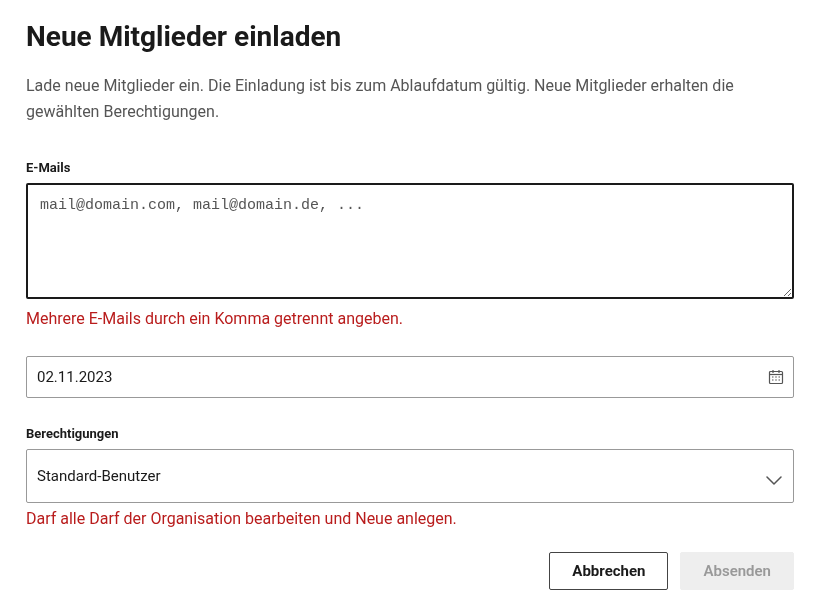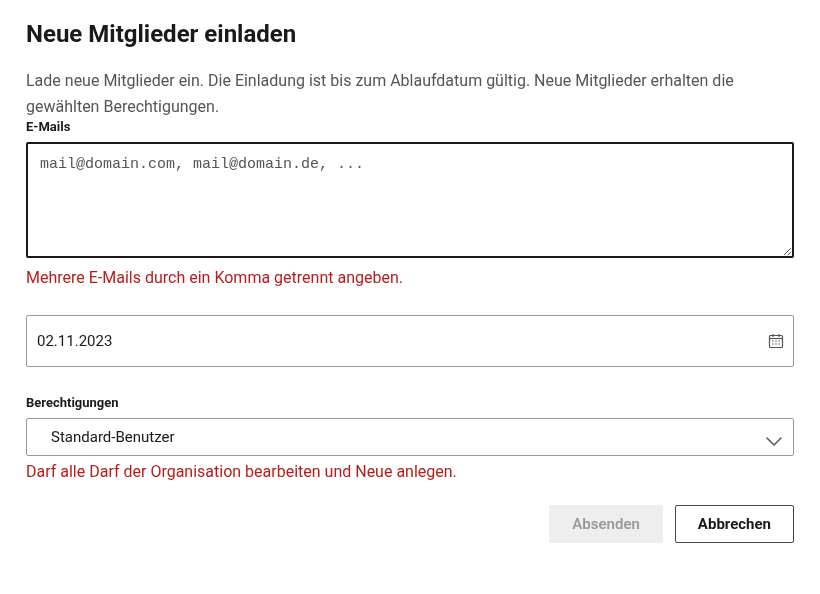--- a/index.html
+++ b/index.html
@@ -8,29 +8,30 @@
       padding: 0;
     }
     body {
       font-family: -apple-system, BlinkMacSystemFont, "Segoe UI", Roboto, Helvetica, Arial, sans-serif;
       color: #1a1a1a;
       background: #fff;
       padding: 20px 26px;
       width: 820px;
     }
     h1 {
-      font-size: 24px;
+      font-size: 28px;
       font-weight: 700;
       margin-bottom: 20px;
       color: #1a1a1a;
     }
     .description {
       font-size: 16px;
       color: #555;
       line-height: 1.6;
+      margin-bottom: 36px;
     }
     .field-group {
       margin-bottom: 28px;
     }
     .field-label {
       display: block;
       font-size: 13px;
       font-weight: 700;
       color: #1a1a1a;
       margin-bottom: 8px;
@@ -54,21 +55,21 @@
       font-size: 16px;
       color: #b91c1c;
       margin-top: 6px;
     }
     .date-wrapper {
       position: relative;
       width: 100%;
     }
     .date-input {
       width: 100%;
-      height: 52px;
+      height: 42px;
       padding: 8px 44px 8px 10px;
       font-size: 15px;
       font-family: inherit;
       border: 1px solid #999;
       border-radius: 2px;
       color: #1a1a1a;
       background: #fff;
     }
     .calendar-icon {
       position: absolute;
@@ -78,22 +79,22 @@
       width: 16px;
       height: 16px;
       pointer-events: none;
     }
     .select-wrapper {
       position: relative;
       width: 100%;
     }
     .select-input {
       width: 100%;
-      height: 38px;
-      padding: 8px 44px 8px 24px;
+      height: 54px;
+      padding: 8px 44px 8px 10px;
       font-size: 15px;
       font-family: inherit;
       border: 1px solid #999;
       border-radius: 2px;
       color: #1a1a1a;
       background: #fff;
       appearance: none;
       -webkit-appearance: none;
       cursor: pointer;
     }
@@ -176,15 +177,15 @@
     <span class="chevron-icon">
       <svg viewBox="0 0 16 10" fill="none" stroke="#555" stroke-width="1.5" stroke-linecap="round" stroke-linejoin="round">
         <polyline points="1,1 8,8 15,1"></polyline>
       </svg>
     </span>
   </div>
   <div class="help-text">Darf alle Darf der Organisation bearbeiten und Neue anlegen.</div>
 </div>
 
 <div class="button-row">
+  <button class="btn btn-secondary">Abbrechen</button>
   <button class="btn btn-primary" disabled="">Absenden</button>
-  <button class="btn btn-secondary">Abbrechen</button>
 </div>
 
 </body></html>

